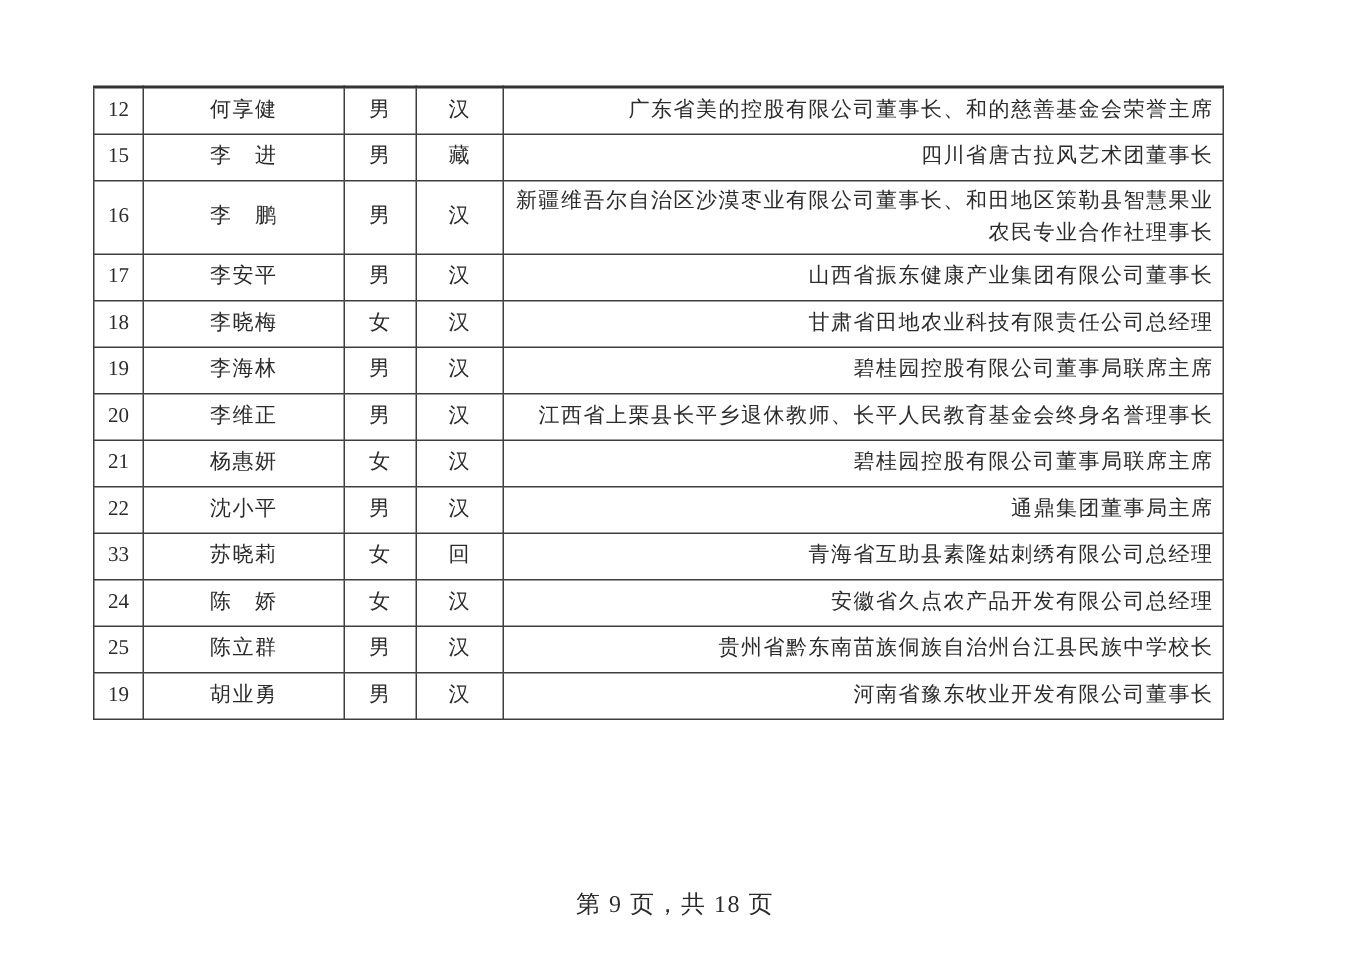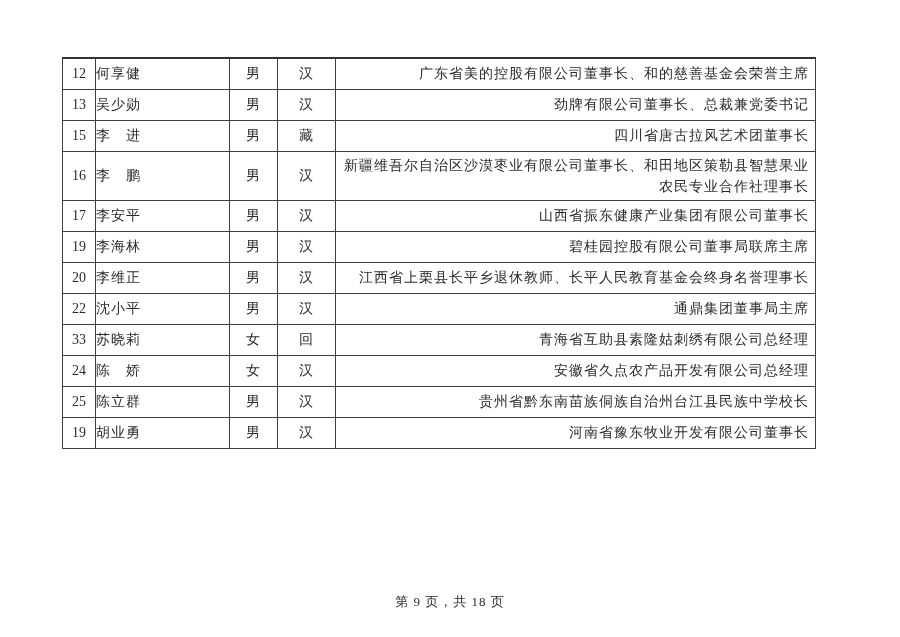--- a/index.html
+++ b/index.html
@@ -32,33 +32,33 @@
   .roster-table td {
     border: 1px solid #3f3f3f;
     height: 31px;
     vertical-align: middle;
     letter-spacing: 1px;
     line-height: 21px;
     background: #ffffff;
   }
   .roster-table { border-top: 2px solid #333333; }
   td.c-no   { text-align: center; font-size: 14px; letter-spacing: 0; }
-  td.c-name { text-align: left; }
+  td.c-name { text-align: center; }
   td.c-gender, td.c-eth { text-align: center; }
   td.c-desc {
     text-align: right;
     padding: 3px 6px;
     word-break: break-all;
   }
   .footer {
     position: absolute;
     left: 0; right: 0;
     top: 593px;
     text-align: center;
-    font-size: 13px;
+    font-size: 16px;
     letter-spacing: 1px;
     color: #2b2b2b;
   }
 </style>
 </head>
 <body>
 
 <div class="page">
 
   <table class="roster-table">
@@ -71,27 +71,20 @@
     </colgroup>
     <tbody>
   <tr>
     <td class="c-no">12</td>
     <td class="c-name">何享健</td>
     <td class="c-gender">男</td>
     <td class="c-eth">汉</td>
     <td class="c-desc">广东省美的控股有限公司董事长、和的慈善基金会荣誉主席</td>
   </tr>
 
-  <tr>
-    <td class="c-no">13</td>
-    <td class="c-name">吴少勋</td>
-    <td class="c-gender">男</td>
-    <td class="c-eth">汉</td>
-    <td class="c-desc">劲牌有限公司董事长、总裁兼党委书记</td>
-  </tr>
 
 
   <tr>
     <td class="c-no">15</td>
     <td class="c-name">李　进</td>
     <td class="c-gender">男</td>
     <td class="c-eth">藏</td>
     <td class="c-desc">四川省唐古拉风艺术团董事长</td>
   </tr>
 
@@ -104,37 +97,51 @@
   </tr>
 
   <tr>
     <td class="c-no">17</td>
     <td class="c-name">李安平</td>
     <td class="c-gender">男</td>
     <td class="c-eth">汉</td>
     <td class="c-desc">山西省振东健康产业集团有限公司董事长</td>
   </tr>
 
+  <tr>
+    <td class="c-no">18</td>
+    <td class="c-name">李晓梅</td>
+    <td class="c-gender">女</td>
+    <td class="c-eth">汉</td>
+    <td class="c-desc">甘肃省田地农业科技有限责任公司总经理</td>
+  </tr>
 
   <tr>
     <td class="c-no">19</td>
     <td class="c-name">李海林</td>
     <td class="c-gender">男</td>
     <td class="c-eth">汉</td>
     <td class="c-desc">碧桂园控股有限公司董事局联席主席</td>
   </tr>
 
   <tr>
     <td class="c-no">20</td>
     <td class="c-name">李维正</td>
     <td class="c-gender">男</td>
     <td class="c-eth">汉</td>
     <td class="c-desc">江西省上栗县长平乡退休教师、长平人民教育基金会终身名誉理事长</td>
   </tr>
 
+  <tr>
+    <td class="c-no">21</td>
+    <td class="c-name">杨惠妍</td>
+    <td class="c-gender">女</td>
+    <td class="c-eth">汉</td>
+    <td class="c-desc">碧桂园控股有限公司董事局联席主席</td>
+  </tr>
 
   <tr>
     <td class="c-no">22</td>
     <td class="c-name">沈小平</td>
     <td class="c-gender">男</td>
     <td class="c-eth">汉</td>
     <td class="c-desc">通鼎集团董事局主席</td>
   </tr>
 
   <tr>

